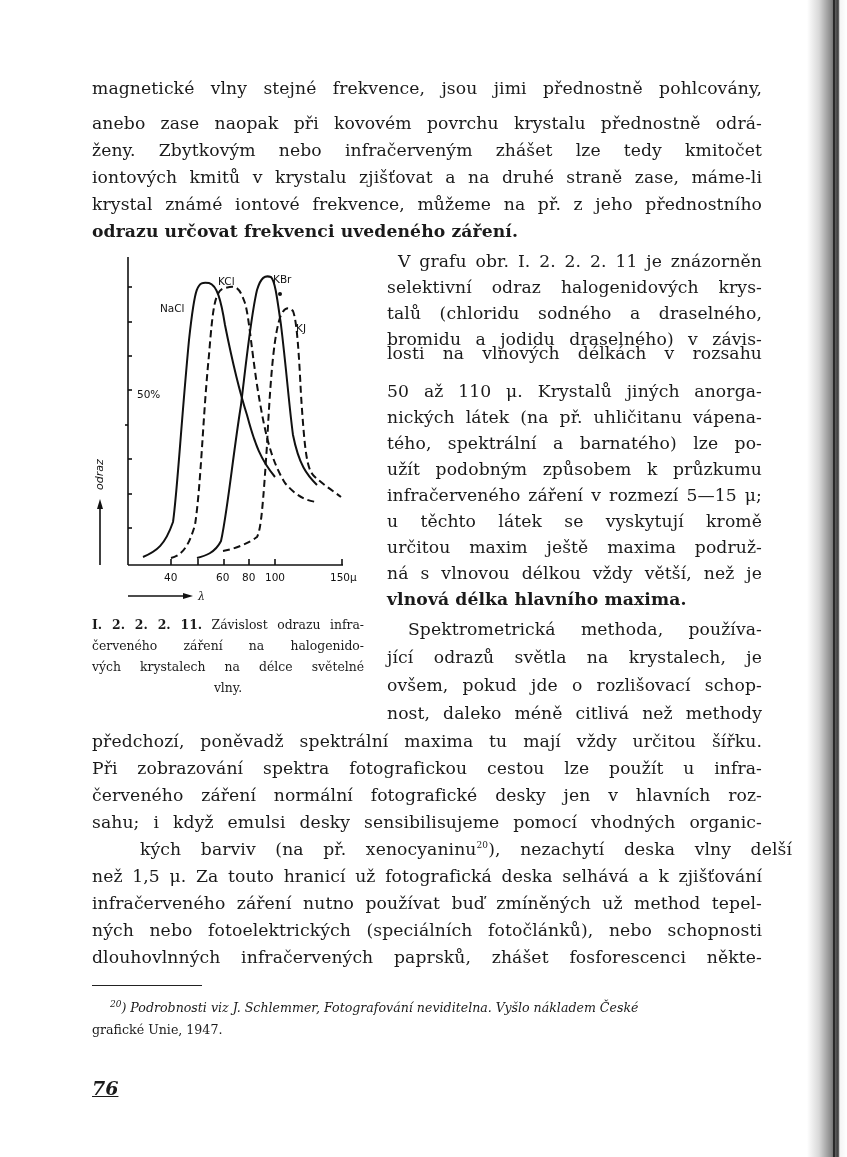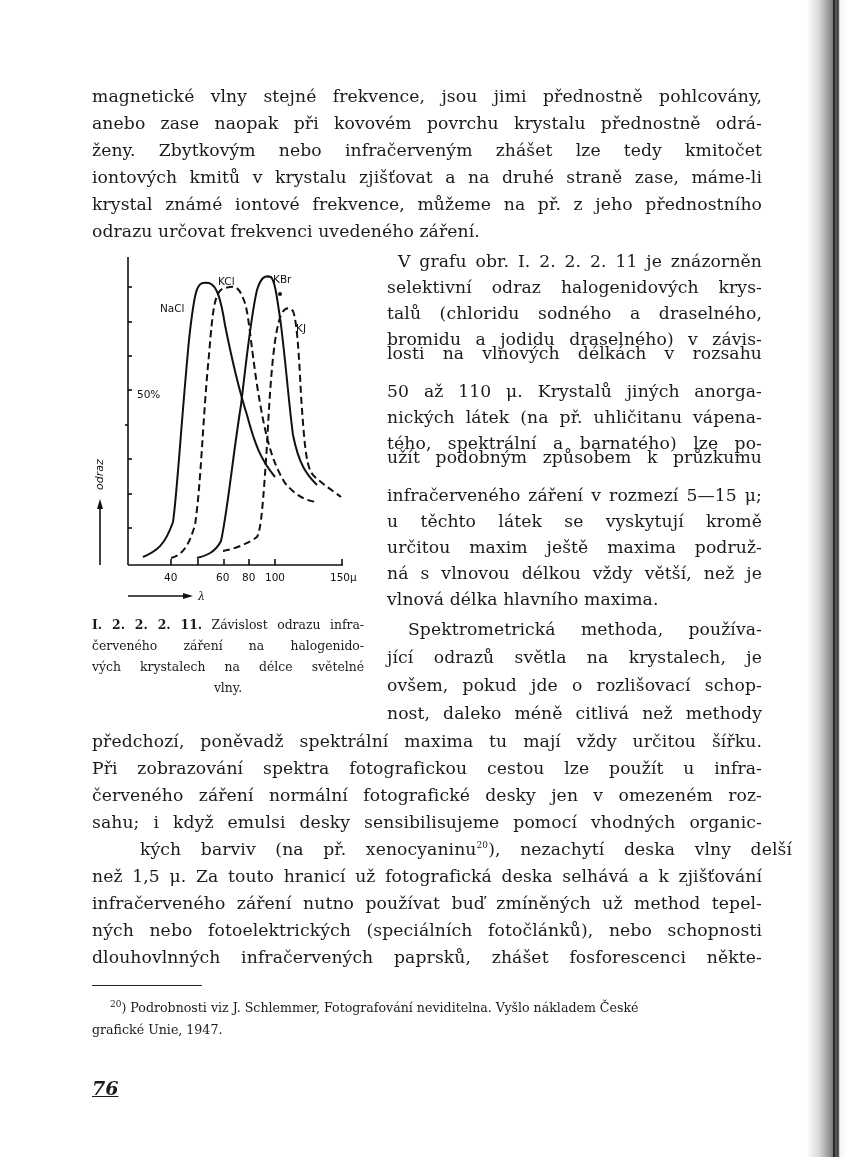--- a/index.html
+++ b/index.html
@@ -13,21 +13,21 @@
     background:linear-gradient(to right, #ffffff 0%, #d8d8d8 30%, #8a8a8a 60%, #3c3c3c 78%, #f4f4f4 82%, #ffffff 100%);
   }
   .spine-line {
     position:absolute; top:0; right:12px; width:2px; height:1157px; background:#2a2a2a;
   }
   .text-line {
     position:absolute; left:92px; width:670px; height:24px;
     font-size:17.2px; line-height:24px; white-space:nowrap;
     text-align:justify; text-align-last:justify; letter-spacing:0.1px;
   }
-  .text-line.last { text-align-last:left; }
+  .text-line.last { text-align-last:left;font-weight:bold; }
   .text-line.right { left:387px; width:375px; }
   .caption {
     position:absolute; left:92px; width:272px;
     font-size:12.4px; line-height:21px; white-space:nowrap;
     text-align:justify; text-align-last:justify;
   }
   .caption.center { text-align:center; text-align-last:center; }
   .caption b { font-weight:bold;margin-top:12px; }
   .footnote-rule {
     position:absolute; left:92px; top:985px; width:110px; height:1px; background:#222;
@@ -40,21 +40,21 @@
   }
   .chart { position:absolute; left:85px; top:245px; width:290px; height:360px; }
   sup { font-size:9px; line-height:0; }
 </style>
 </head>
 <body>
 
 <div class="spine"></div>
 <div class="spine-line"></div>
 
-<div class="text-line" style="top:84px">magnetické vlny stejné frekvence, jsou jimi přednostně pohlcovány,</div>
+<div class="text-line" style="top:76px">magnetické vlny stejné frekvence, jsou jimi přednostně pohlcovány,</div>
 <div class="text-line" style="top:111px">anebo zase naopak při kovovém povrchu krystalu přednostně odrá-</div>
 <div class="text-line" style="top:138px">ženy. Zbytkovým nebo infračerveným zhášet lze tedy kmitočet</div>
 <div class="text-line" style="top:165px">iontových kmitů v krystalu zjišťovat a na druhé straně zase, máme-li</div>
 <div class="text-line" style="top:192px">krystal známé iontové frekvence, můžeme na př. z jeho přednostního</div>
 <div class="text-line last" style="top:219px">odrazu určovat frekvenci uvedeného záření.</div>
 
 <svg class="chart" viewBox="0 0 290 360" width="290" height="360">
 
   <g stroke="#111" stroke-width="1.6" fill="none">
     <line x1="43" y1="12" x2="43" y2="320"></line>
@@ -125,38 +125,38 @@
 <div class="caption center" style="top:677px">vlny.</div>
 
 <div class="text-line right" style="top:249px; left:398px; width:364px;">V grafu obr. I. 2. 2. 2. 11 je znázorněn</div>
 <div class="text-line right" style="top:275px">selektivní odraz halogenidových krys-</div>
 <div class="text-line right" style="top:301px">talů (chloridu sodného a draselného,</div>
 <div class="text-line right" style="top:327px">bromidu a jodidu draselného) v závis-</div>
 <div class="text-line right" style="top:341px">losti na vlnových délkách v rozsahu</div>
 <div class="text-line right" style="top:379px">50 až 110 μ. Krystalů jiných anorga-</div>
 <div class="text-line right" style="top:405px">nických látek (na př. uhličitanu vápena-</div>
 <div class="text-line right" style="top:431px">tého, spektrální a barnatého) lze po-</div>
-<div class="text-line right" style="top:445px">užít podobným způsobem k průzkumu</div>
+<div class="text-line right" style="top:457px">užít podobným způsobem k průzkumu</div>
 <div class="text-line right" style="top:483px">infračerveného záření v rozmezí 5—15 μ;</div>
 <div class="text-line right" style="top:509px">u těchto látek se vyskytují kromě</div>
 <div class="text-line right" style="top:535px">určitou maxim ještě maxima podruž-</div>
 <div class="text-line right" style="top:561px">ná s vlnovou délkou vždy větší, než je</div>
 <div class="text-line right last" style="top:587px">vlnová délka hlavního maxima.</div>
 <div class="text-line right" style="top:617px; left:408px; width:354px;">Spektrometrická methoda, používa-</div>
 <div class="text-line right" style="top:645px">jící odrazů světla na krystalech, je</div>
 <div class="text-line right" style="top:673px">ovšem, pokud jde o rozlišovací schop-</div>
 <div class="text-line right" style="top:701px">nost, daleko méně citlivá než methody</div>
 
 <div class="text-line" style="top:729px">předchozí, poněvadž spektrální maxima tu mají vždy určitou šířku.</div>
 <div class="text-line" style="top:756px">Při zobrazování spektra fotografickou cestou lze použít u infra-</div>
-<div class="text-line" style="top:783px">červeného záření normální fotografické desky jen v omezeném roz-</div>
+<div class="text-line" style="top:783px">červeného záření normální fotografické desky jen v hlavních roz-</div>
 <div class="text-line" style="top:810px">sahu; i když emulsi desky sensibilisujeme pomocí vhodných organic-</div>
 <div class="text-line" style="top:837px; text-align-last:left; word-spacing:14px;margin-left:48px;"><span>kých barviv (na př. xenocyaninu</span><sup>20</sup><span>), nezachytí deska vlny delší</span></div>
 <div class="text-line" style="top:864px">než 1,5 μ. Za touto hranicí už fotografická deska selhává a k zjišťování</div>
 <div class="text-line" style="top:891px">infračerveného záření nutno používat buď zmíněných už method tepel-</div>
 <div class="text-line" style="top:918px">ných nebo fotoelektrických (speciálních fotočlánků), nebo schopnosti</div>
 <div class="text-line" style="top:945px">dlouhovlnných infračervených paprsků, zhášet fosforescenci někte-</div>
 
 <div class="footnote-rule"></div>
-<div class="footnote" style="top:997px; left:110px; width:652px;"><sup>20</sup><span>) Podrobnosti viz J. Schlemmer, Fotografování neviditelna. Vyšlo nákladem České</span></div>
+<div class="footnote" style="top:997px; left:110px; width:652px;font-style:italic;"><sup>20</sup><span>) Podrobnosti viz J. Schlemmer, Fotografování neviditelna. Vyšlo nákladem České</span></div>
 <div class="footnote" style="top:1019px">grafické Unie, 1947.</div>
 
 <div class="page-number">76</div>
 
 </body></html>

